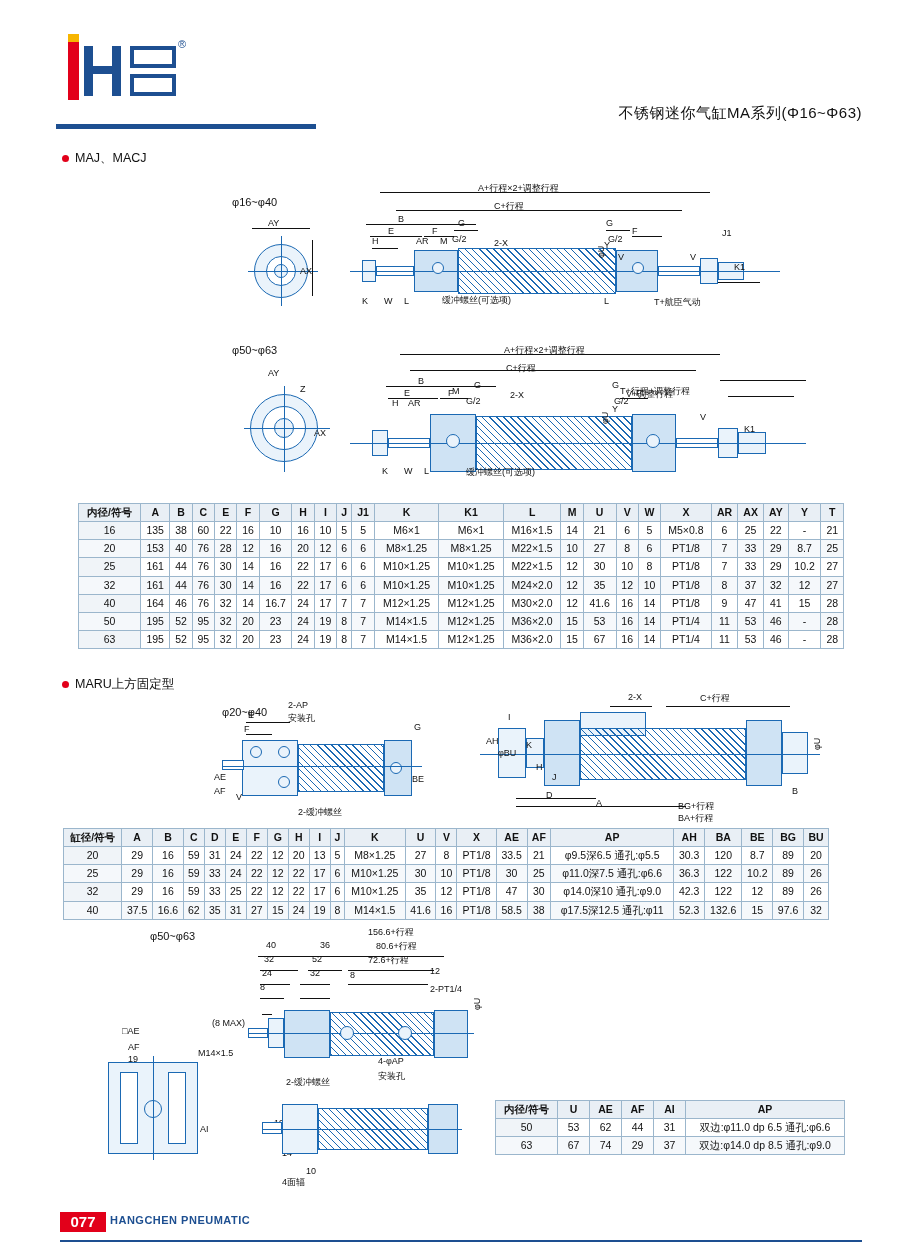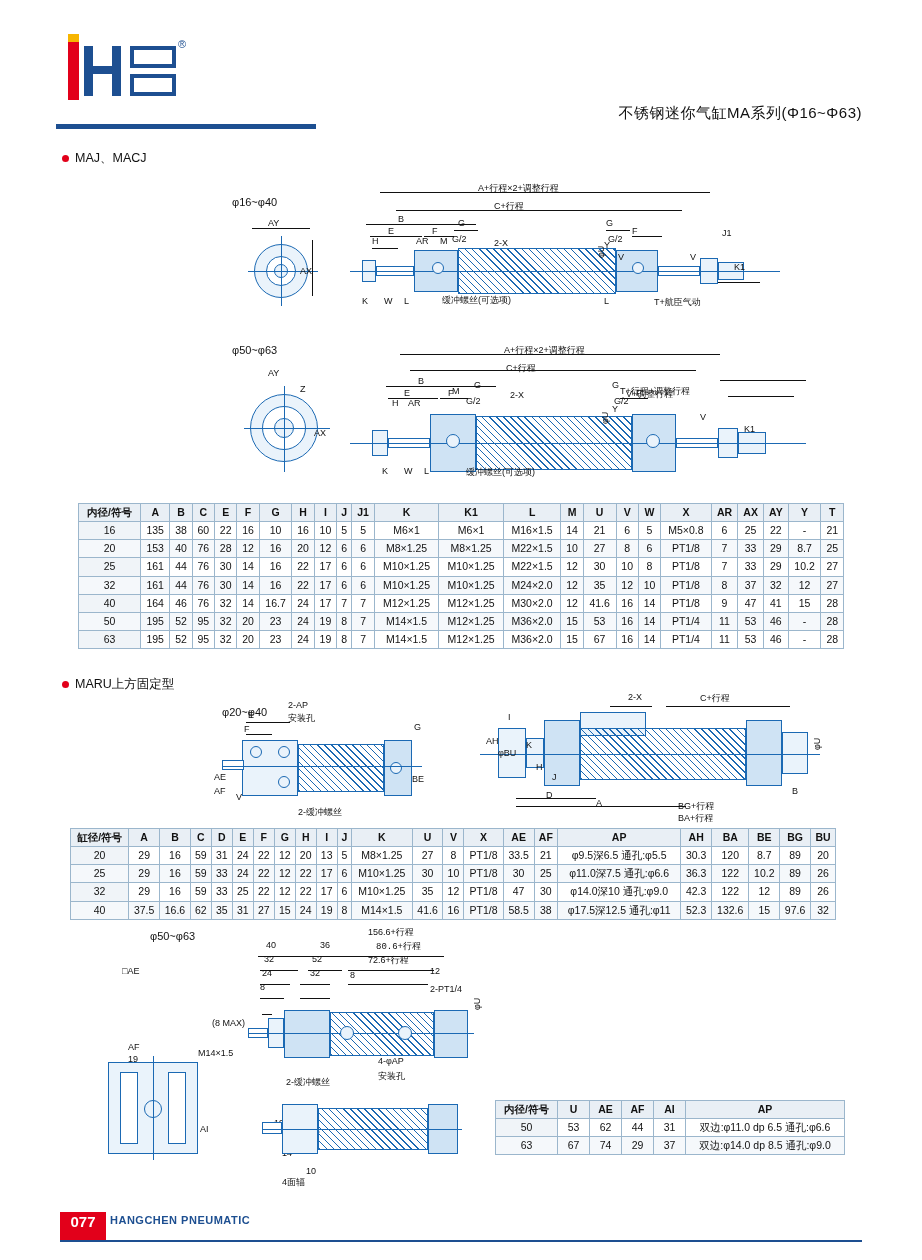--- a/index.html
+++ b/index.html
@@ -70,21 +70,21 @@
   table.spec thead th {
     background:#e9eff5;
     font-weight:bold;
   }
   table.spec tbody tr:nth-child(even) td { background:#f5f8fb; }
   table.spec tbody td:first-child { background:#f0f4f8; font-weight:normal; }
 
   
   .footer { position:absolute; left:0; bottom:26px; width:922px; height:22px; }
   .footer-num {
-    position:absolute; left:60px; top:0; width:46px; height:28px;
+    position:absolute; left:60px; top:0; width:46px; height:20px;
     background:#e2001a; color:#fff; font-size:15px; font-weight:bold;
     text-align:center; line-height:20px;
   }
   .footer-txt { position:absolute; left:110px; top:2px; font-size:11px; font-weight:bold; color:#1d4f91; letter-spacing:0.5px; }
   .footer-rule { position:absolute; left:60px; bottom:18px; width:802px; height:2px; background:#1d4f91; }
 </style>
 </head>
 <body>
 
 <div class="page">
@@ -506,21 +506,21 @@
   <div class="dlabel" style="left:526px; top:740px;">K</div>
   <div class="dlabel" style="left:536px; top:762px;">H</div>
   <div class="dlabel" style="left:552px; top:772px;">J</div>
   <div class="dlabel" style="left:546px; top:790px;">D</div>
   <div class="dlabel" style="left:596px; top:798px;">A</div>
   <div class="dlabel" style="left:812px; top:750px; transform:rotate(-90deg); transform-origin:left top;">φU</div>
   <div class="dlabel" style="left:792px; top:786px;">B</div>
   <div class="dlabel" style="left:678px; top:800px;">BG+行程</div>
   <div class="dlabel" style="left:678px; top:812px;">BA+行程</div>
 
-  <table class="spec" style="left:70px; top:828px; width:766px;">
+  <table class="spec" style="left:63px; top:828px; width:766px;">
     <thead>
       <tr>
         <th>缸径/符号</th>
         <th>A</th>
         <th>B</th>
         <th>C</th>
         <th>D</th>
         <th>E</th>
         <th>F</th>
         <th>G</th>
@@ -663,37 +663,37 @@
     <div class="rect dark" style="left:36px; top:70px; width:46px; height:48px;"></div>
     <div class="hatch" style="left:82px; top:72px; width:104px; height:44px;"></div>
     <div class="rect dark" style="left:186px; top:70px; width:34px; height:48px;"></div>
     <div class="ln h" style="left:0px; top:93px; width:226px; background:#1b69b3;"></div>
     <div class="circ" style="left:92px; top:86px; width:14px; height:14px;"></div>
     <div class="circ" style="left:150px; top:86px; width:14px; height:14px;"></div>
   </div>
   <div class="dlabel" style="left:368px; top:926px;">156.6+行程</div>
   <div class="dlabel" style="left:266px; top:940px;">40</div>
   <div class="dlabel" style="left:320px; top:940px;">36</div>
-  <div class="dlabel" style="left:376px; top:940px;font-family:Liberation Mono, monospace;">80.6+行程</div>
+  <div class="dlabel" style="left:376px; top:940px;">80.6+行程</div>
   <div class="dlabel" style="left:264px; top:954px;">32</div>
   <div class="dlabel" style="left:312px; top:954px;">52</div>
   <div class="dlabel" style="left:368px; top:954px;">72.6+行程</div>
   <div class="dlabel" style="left:262px; top:968px;">24</div>
   <div class="dlabel" style="left:310px; top:968px;">32</div>
   <div class="dlabel" style="left:260px; top:982px;">8</div>
   <div class="dlabel" style="left:350px; top:970px;">8</div>
   <div class="dlabel" style="left:430px; top:966px;">12</div>
   <div class="dlabel" style="left:430px; top:984px;">2-PT1/4</div>
   <div class="dlabel" style="left:472px; top:1010px; transform:rotate(-90deg); transform-origin:left top;">φU</div>
   <div class="dlabel" style="left:378px; top:1056px;">4-φAP</div>
   <div class="dlabel" style="left:378px; top:1070px;">安装孔</div>
   <div class="dlabel" style="left:286px; top:1076px;">2-缓冲螺丝</div>
   <div class="dlabel" style="left:198px; top:1048px;">M14×1.5</div>
   <div class="dlabel" style="left:212px; top:1018px;">(8 MAX)</div>
-  <div class="dlabel" style="left:122px; top:966px;">□AE</div>
+  <div class="dlabel" style="left:122px; top:1026px;">□AE</div>
   <div class="dlabel" style="left:128px; top:1042px;">AF</div>
   <div class="dlabel" style="left:128px; top:1054px;">19</div>
   <div class="dlabel" style="left:200px; top:1124px;">AI</div>
   <div class="dlabel" style="left:274px; top:1118px;">19</div>
   <div class="dlabel" style="left:304px; top:1126px;">φ16</div>
   <div class="dlabel" style="left:282px; top:1148px;">14</div>
   <div class="dlabel" style="left:306px; top:1166px;">10</div>
   <div class="dlabel" style="left:282px; top:1176px;">4面辐</div>
 
   <div class="draw" style="left:98px; top:1036px; width:110px; height:130px;">

